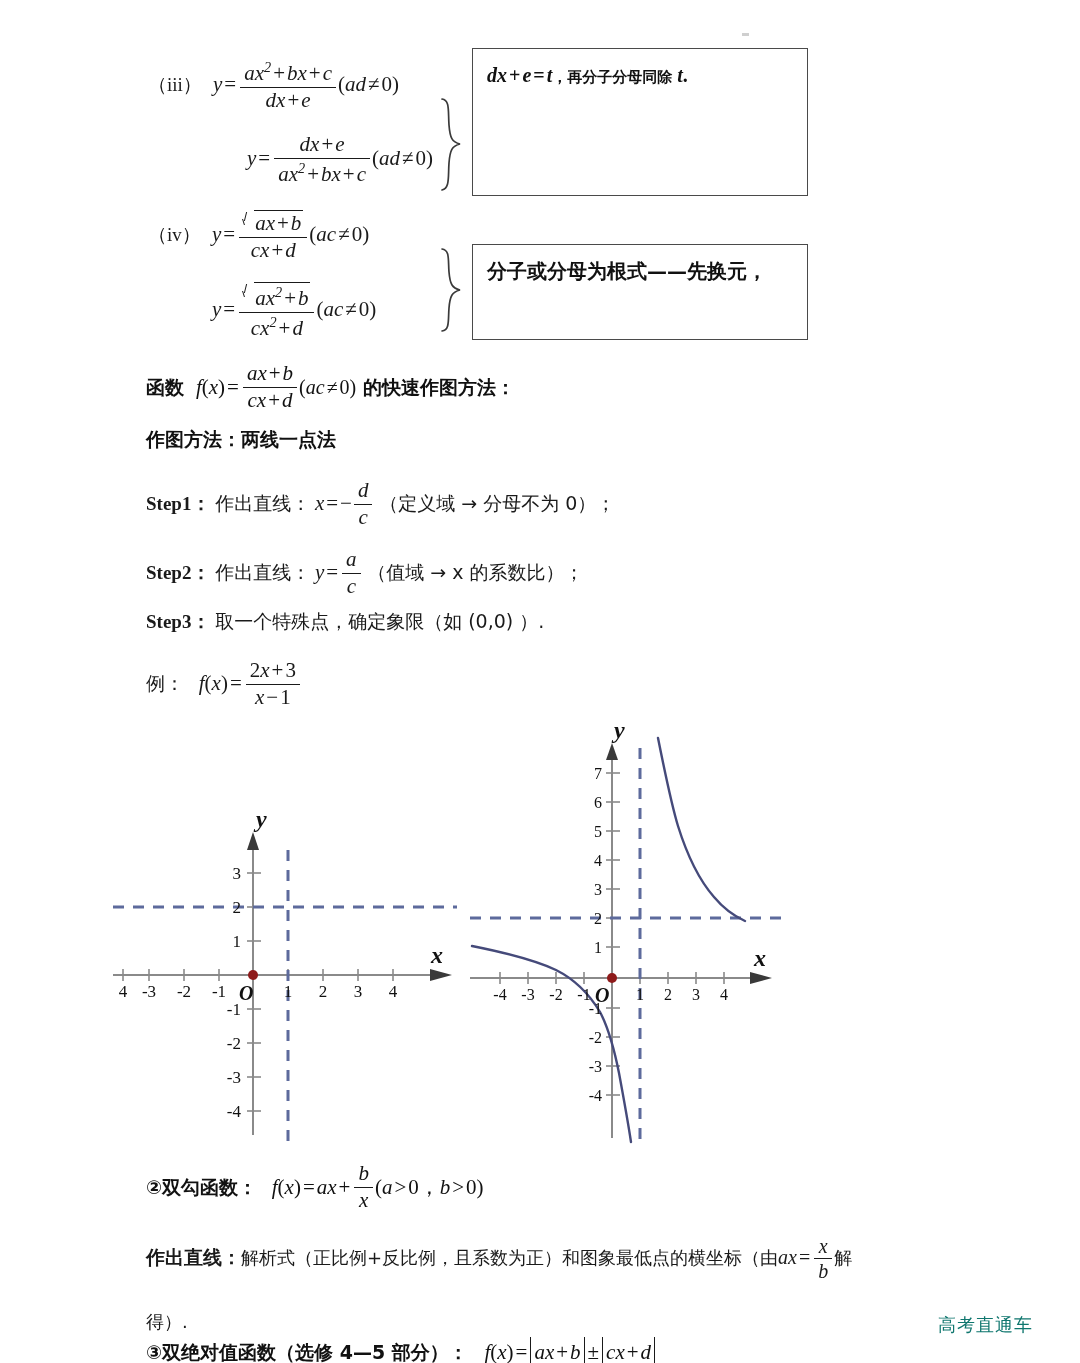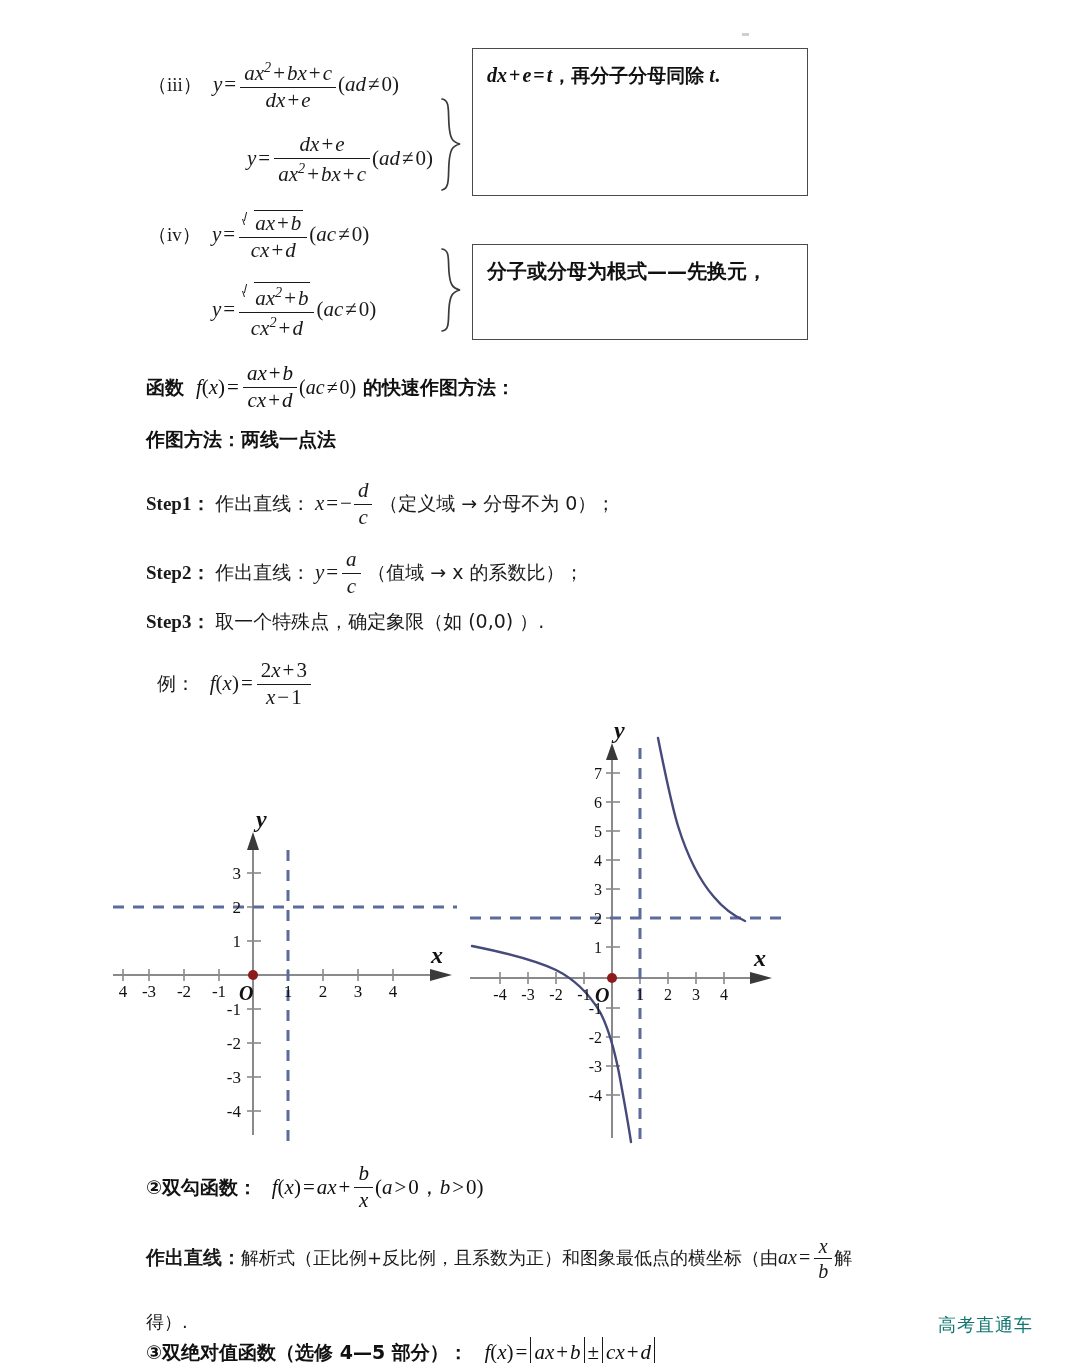--- a/index.html
+++ b/index.html
@@ -126,21 +126,21 @@
   </div>
 
   <div class="brace" style="left:438px;top:97px;">
     <svg width="26" height="95" viewBox="0 0 26 95">
       <path d="M4 2 C12 3 10 14 11 28 C12 41 14 45 22 47 C14 49 12 53 11 66 C10 80 12 91 4 93" fill="none" stroke="#3a3a3a" stroke-width="1.7" stroke-linecap="round"></path>
     </svg>
   </div>
 
   <div class="notebox" style="left:472px;top:48px;width:336px;height:148px;">
     <div class="line math">
-      <span class="mi">dx</span><span class="mo">+</span><span class="mi">e</span><span class="mo">=</span><span class="mi">t</span><span class="cnb" style="font-size:19px;">，再分子分母同除</span><span class="mi"> t</span><span class="mn">.</span>
+      <span class="mi">dx</span><span class="mo">+</span><span class="mi">e</span><span class="mo">=</span><span class="mi">t</span><span class="cnb" style="font-size:15px;">，再分子分母同除</span><span class="mi"> t</span><span class="mn">.</span>
     </div>
   </div>
 
   <div class="row label-rn" style="left:148px;top:222px;text-align:right;">
     <span>（iv）</span>
   </div>
 
   <div class="row eq" style="left:212px;top:210px;">
     <span class="mi">y</span><span class="mo">=</span><span class="frac"><span class="num"><span class="radic"><span class="bar"><span class="mi">ax</span><span class="mo">+</span><span class="mi">b</span></span></span></span><span class="den"><span class="mi">cx</span><span class="mo">+</span><span class="mi">d</span></span></span><span class="mn">(</span><span class="mi">ac</span><span class="mo">≠</span><span class="mn">0)</span>
   </div>
@@ -179,21 +179,21 @@
     <span class="cn">作出直线：</span>
     <span style="font-size:21px;"><span class="mi">y</span><span class="mo">=</span><span class="frac"><span class="num"><span class="mi">a</span></span><span class="den"><span class="mi">c</span></span></span></span>
     <span class="cn">（值域 → x 的系数比）；</span>
   </div>
 
   <div class="steprow" style="left:146px;top:609px;">
     <span class="stepn">Step3：</span>
     <span class="cn">取一个特殊点，确定象限（如 (0,0) ）.</span>
   </div>
 
-  <div class="steprow" style="left:146px;top:660px;margin-left:11px;">
+  <div class="steprow" style="left:146px;top:660px;">
     <span class="cn">例：</span>
     <span style="font-size:21px;margin-left:10px;"><span class="mi">f</span><span class="mn">(</span><span class="mi">x</span><span class="mn">)</span><span class="mo">=</span><span class="frac"><span class="num"><span class="mn">2</span><span class="mi">x</span><span class="mo">+</span><span class="mn">3</span></span><span class="den"><span class="mi">x</span><span class="mo">−</span><span class="mn">1</span></span></span></span>
   </div>
 
   <div class="graph" style="left:105px;top:805px;">
     <svg width="360" height="340" viewBox="0 0 360 340">
 
       <line x1="8" y1="170" x2="325" y2="170" stroke="#8a8a8a" stroke-width="2"></line>
       <polygon points="325,164 347,170 325,176" fill="#3a3a3a"></polygon>
 

